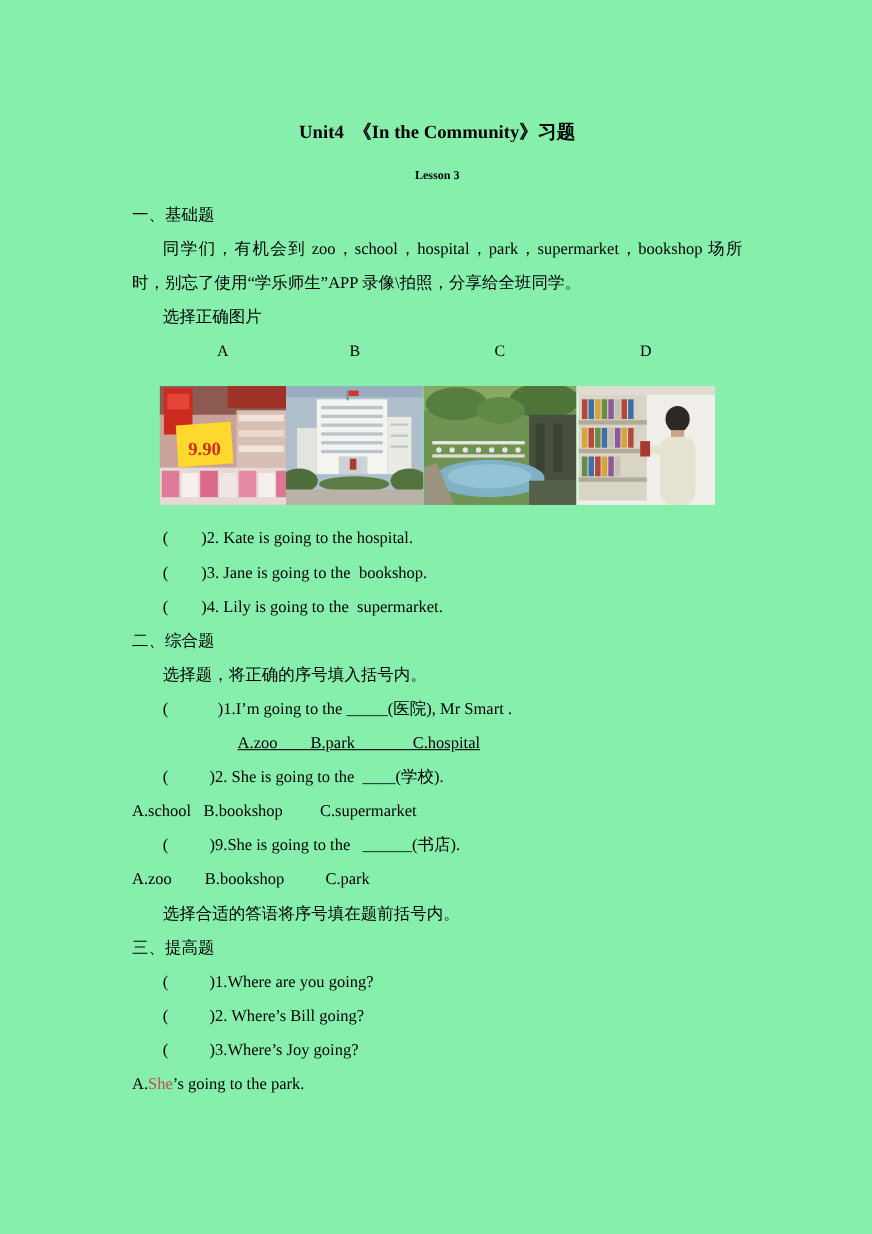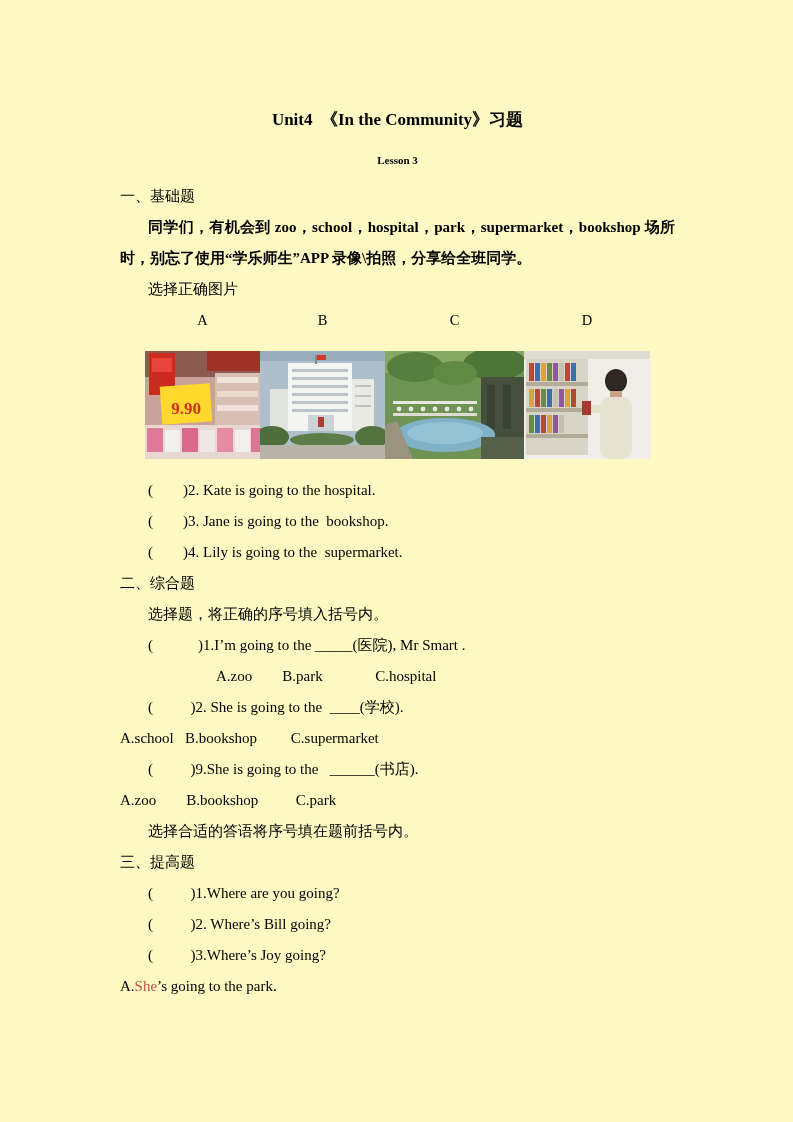--- a/index.html
+++ b/index.html
@@ -4,39 +4,39 @@
 <style>
   * { margin: 0; padding: 0; box-sizing: border-box; }
   html, body { background: #ffffff; }
   body {
     width: 793px; height: 1122px;
     font-family: "Liberation Serif", "DejaVu Serif", serif;
     color: #000000;
   }
   .page {
     width: 793px; height: 1122px;
-    background: #fef9c3;
+    background: #86efac;
     padding: 104px 118px 0 120px;
     overflow: hidden;
   }
   .title {
     text-align: center; font-weight: bold; font-size: 17px;
     line-height: 31px; white-space: pre-wrap; margin-bottom: 10px;
   }
   .subtitle {
     text-align: center; font-weight: bold; font-size: 11px;
     line-height: 31px; margin-bottom: 5px;
   }
   .line {
     font-size: 15px; line-height: 31px;
     white-space: pre-wrap;
   }
-  .p-indent { text-indent: 28px; text-align: justify; font-weight: bold; }
+  .p-indent { text-indent: 28px; text-align: justify; }
   .indent { padding-left: 28px; }
-  .opt-deep { padding-left: 96px; }
+  .opt-deep { padding-left: 96px; text-decoration: underline; }
   .red { color: #c0504d; }
   .photo-labels { display: flex; padding-left: 25px; font-size: 14.5px; line-height: 31px; }
   .photo-labels span { display: block; text-align: center; }
   .pl-a { width: 115px; } .pl-b { width: 125px; } .pl-c { width: 139px; } .pl-d { width: 126px; }
   .photo-strip { display: flex; margin: 15px 0 16px 25px; height: 108px; }
   .photo { height: 108px; overflow: hidden; }
   .photo svg { display: block; }
 </style>
 </head>
 <body>

